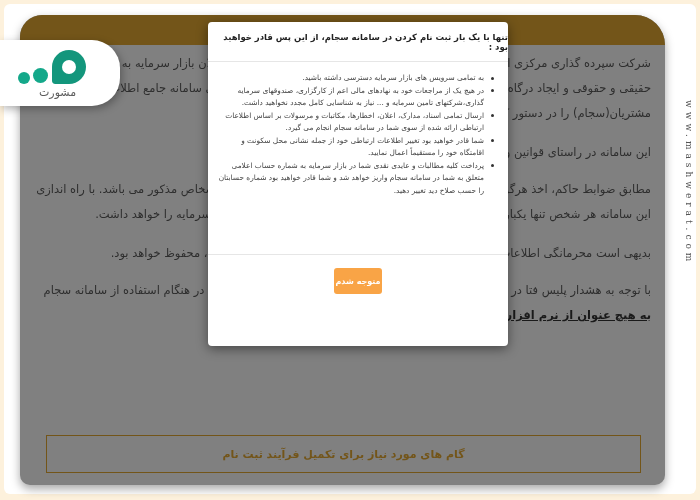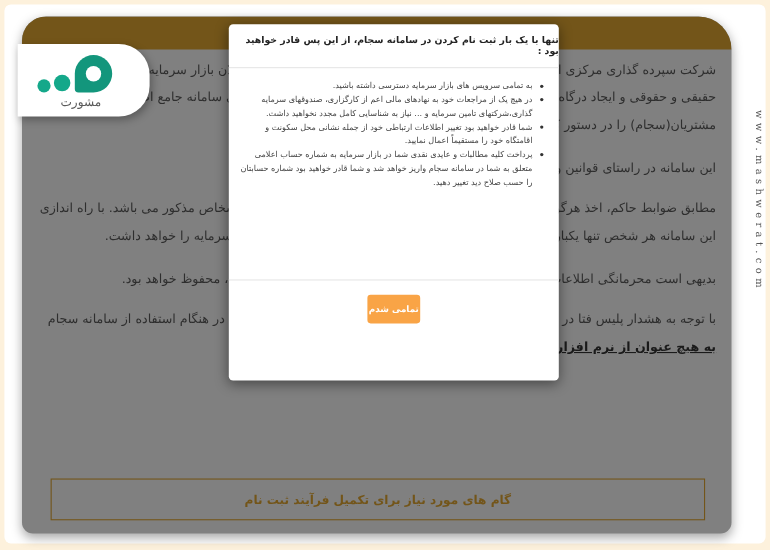--- a/index.html
+++ b/index.html
@@ -37,21 +37,21 @@
       font-weight: bold; text-decoration: underline; color: #1a1a1a;
     }
     .steps-box {
       position: absolute; left: 26px; right: 24px; bottom: 12px; height: 38px;
       border: 1.5px solid #735519;
       color: #735519; font-weight: bold; font-size: 11px;
       display: flex; align-items: center; justify-content: center;
       direction: rtl;
     }
     .logo-badge {
-      position: absolute; left: 16px; top: 40px; width: 120px; height: 66px;
+      position: absolute; left: 0; top: 40px; width: 120px; height: 66px;
       background: #ffffff;
       border-radius: 0 28px 28px 0;
       box-shadow: 2px 3px 8px rgba(0,0,0,0.3);
       z-index: 5;
     }
     .logo-dot1 { position: absolute; left: 18px; top: 32px; width: 12px; height: 12px; border-radius: 50%; background: #14a88a; }
     .logo-dot2 { position: absolute; left: 33px; top: 28px; width: 15px; height: 15px; border-radius: 50%; background: #14a88a; }
     .logo-blob {
       position: absolute; left: 52px; top: 10px; width: 34px; height: 34px;
       background: #13967c; border-radius: 50% 50% 50% 10%;
@@ -137,20 +137,21 @@
 <div class="side-watermark">www.mashwerat.com</div>
 
 <div class="modal">
   <div class="modal-header">
     <span>تنها با یک بار ثبت نام کردن در سامانه سجام، از این پس قادر خواهید بود :</span>
   </div>
   <div class="modal-body">
     <ul>
       <li>به تمامی سرویس های بازار سرمایه دسترسی داشته باشید.</li>
       <li>در هیچ یک از مراجعات خود به نهادهای مالی اعم از کارگزاری، صندوقهای سرمایه گذاری،شرکتهای تامین سرمایه و ... نیاز به شناسایی کامل مجدد نخواهید داشت.</li>
+      <li>ارسال تمامی اسناد، مدارک، اعلان، اخطارها، مکاتبات و مرسولات بر اساس اطلاعات ارتباطی ارائه شده از سوی شما در سامانه سجام انجام می گیرد.</li>
       <li>شما قادر خواهید بود تغییر اطلاعات ارتباطی خود از جمله نشانی محل سکونت و اقامتگاه خود را مستقیماً اعمال نمایید.</li>
       <li>پرداخت کلیه مطالبات و عایدی نقدی شما در بازار سرمایه به شماره حساب اعلامی متعلق به شما در سامانه سجام واریز خواهد شد و شما قادر خواهید بود شماره حسابتان را حسب صلاح دید تغییر دهید.</li>
     </ul>
   </div>
   <div class="modal-footer">
-    <button class="ok-button">تمامی شدم</button>
+    <button class="ok-button">متوجه شدم</button>
   </div>
 </div>
 
 </body></html>

